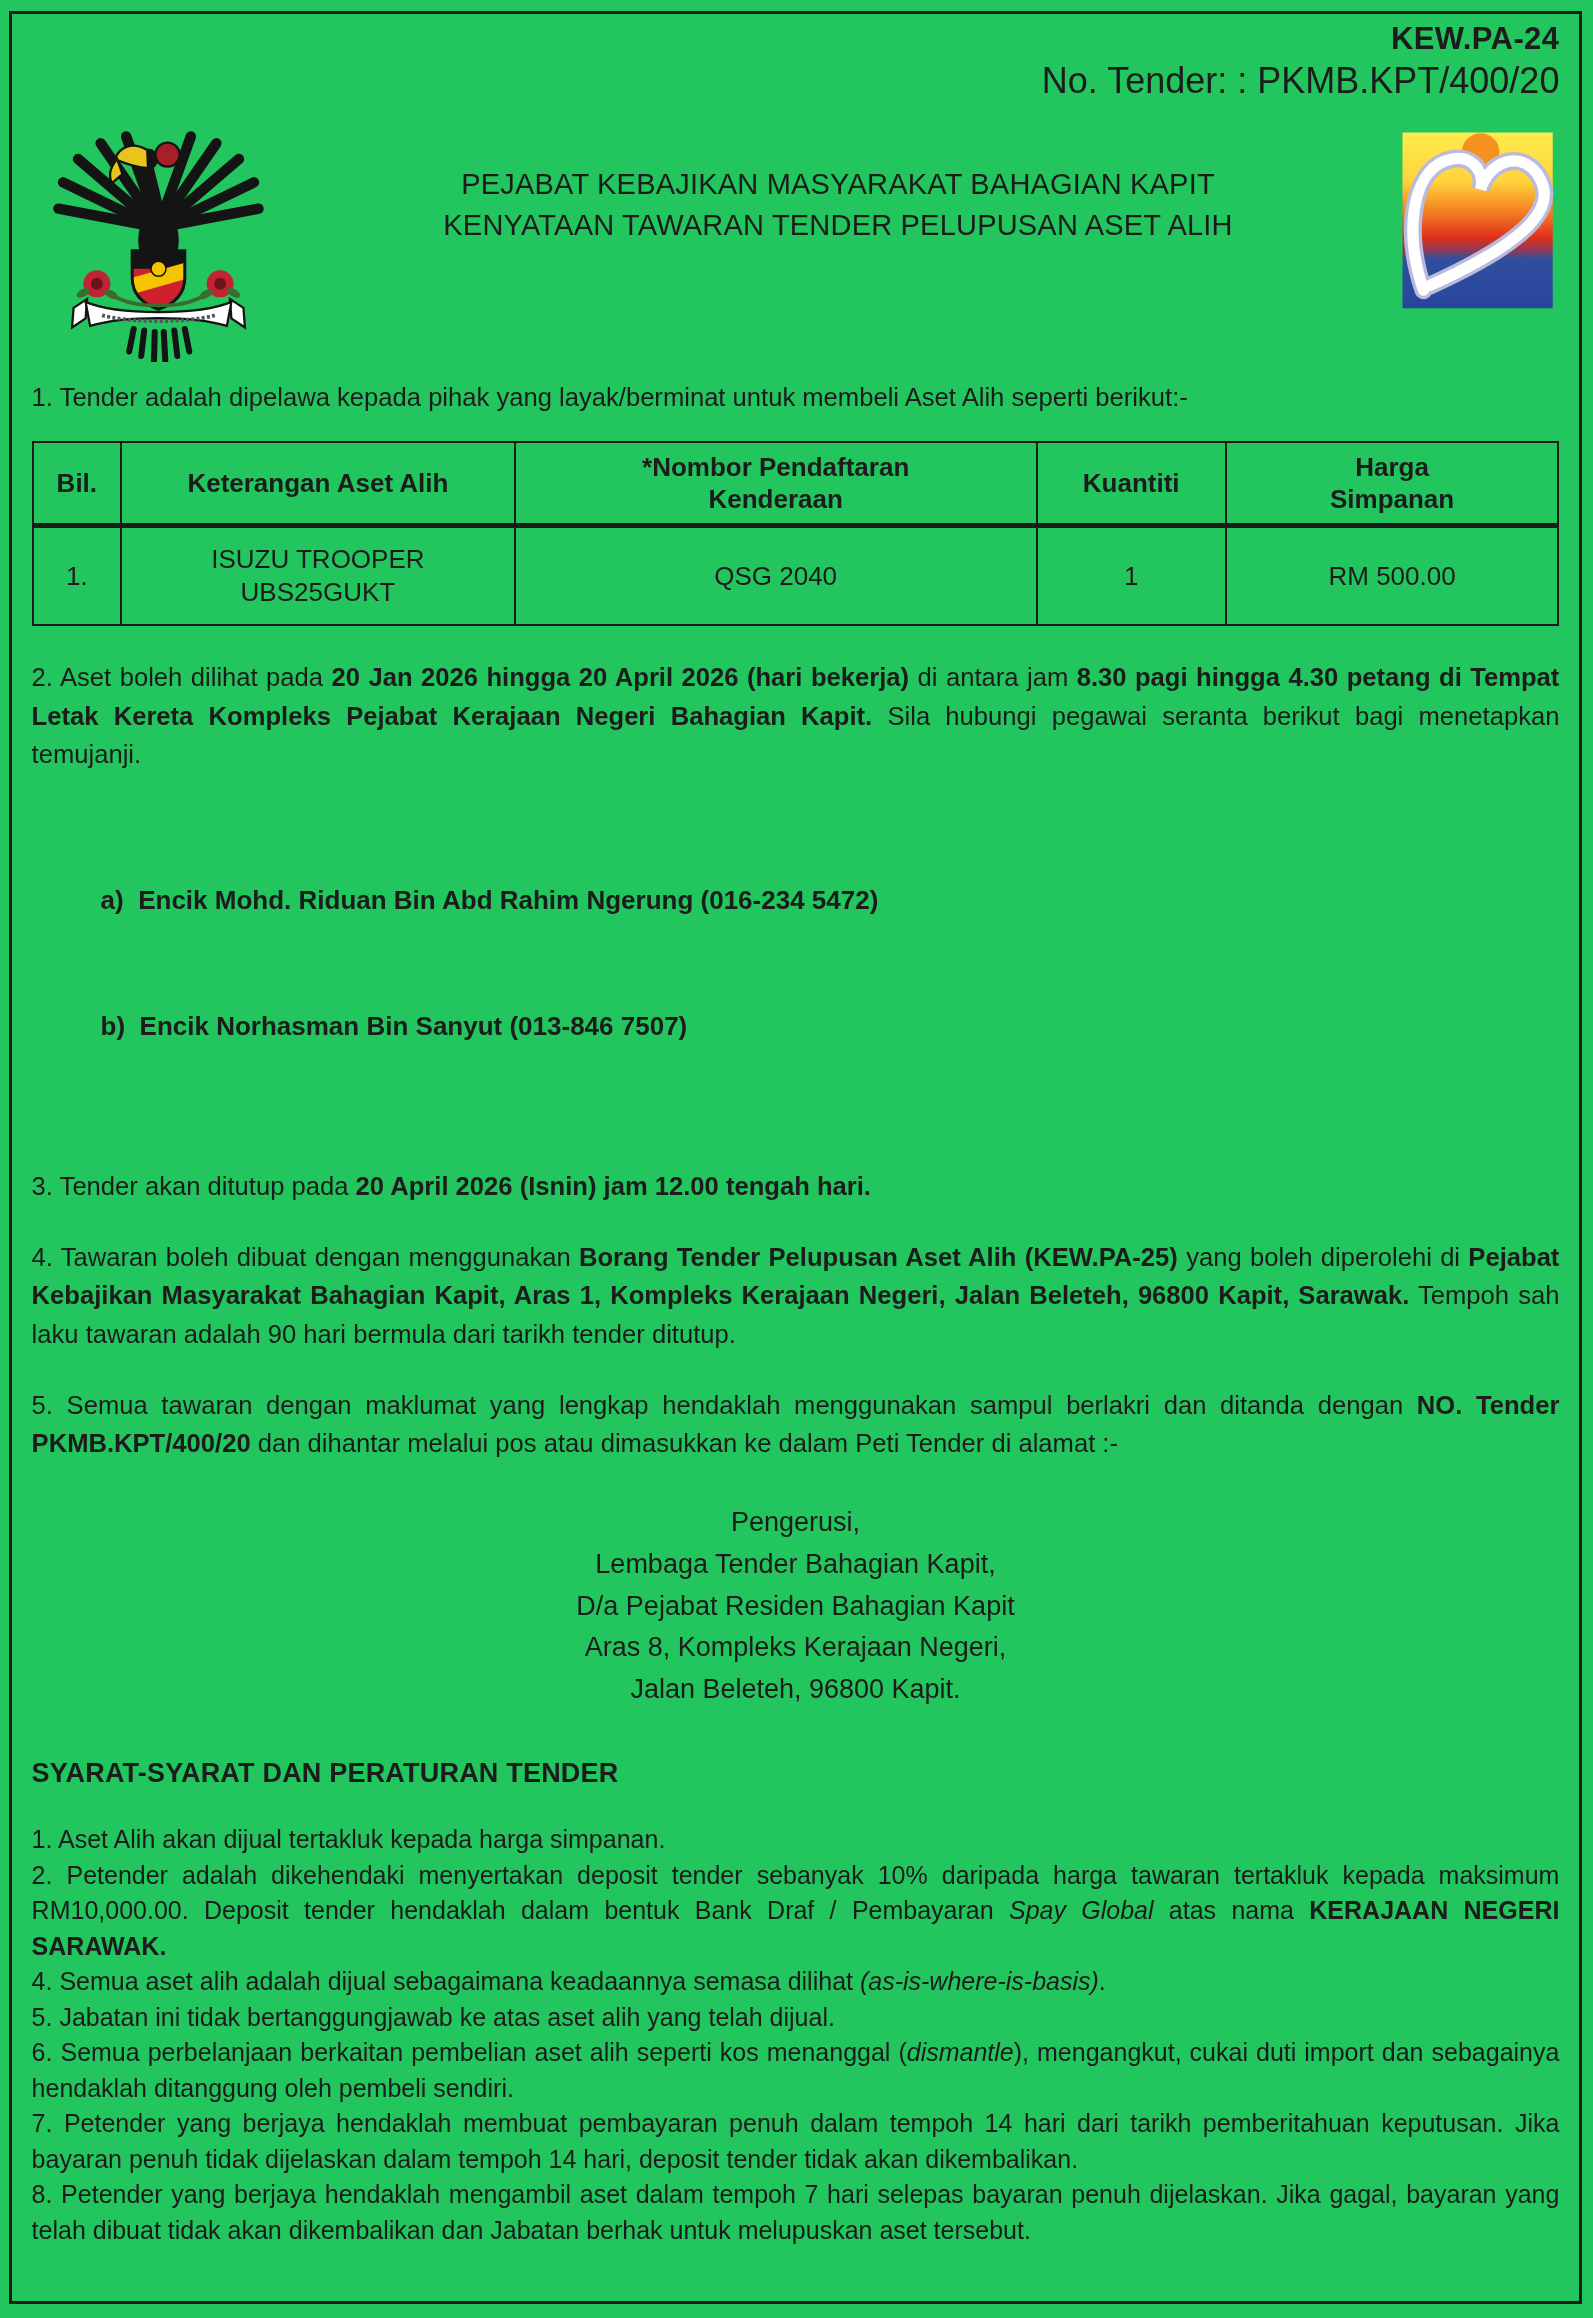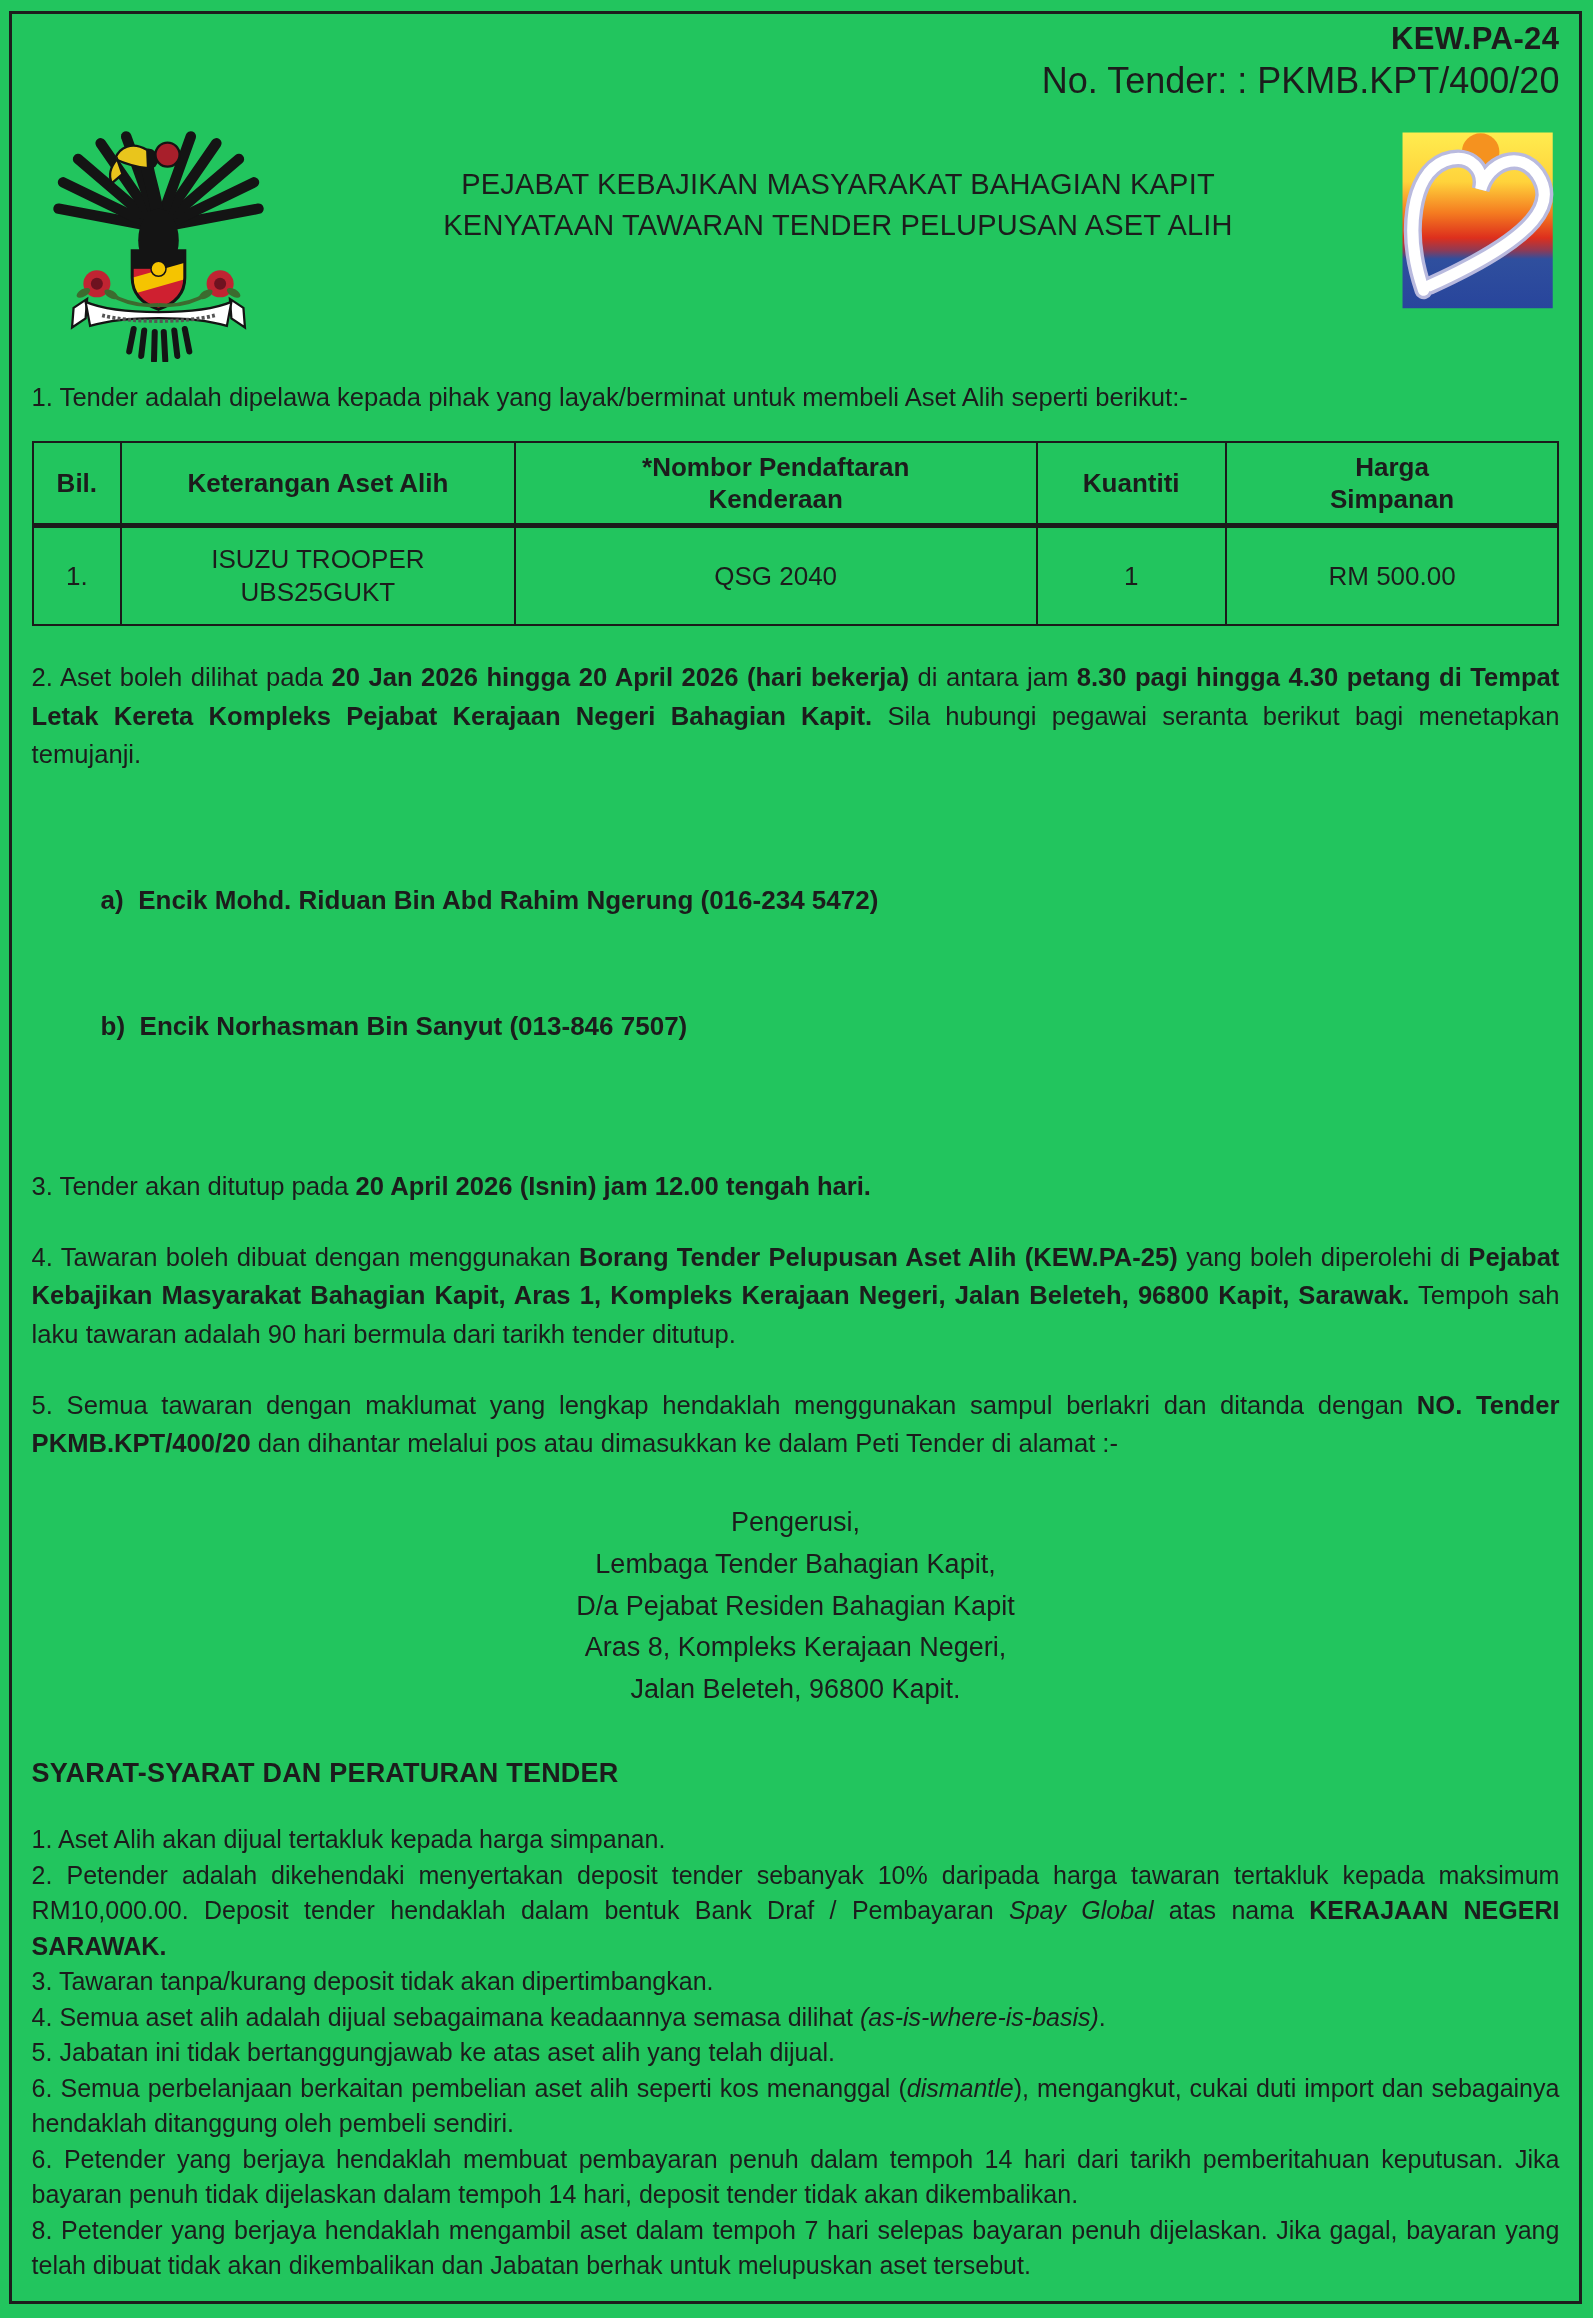--- a/index.html
+++ b/index.html
@@ -198,23 +198,22 @@
       <div>D/a Pejabat Residen Bahagian Kapit</div>
       <div>Aras 8, Kompleks Kerajaan Negeri,</div>
       <div>Jalan Beleteh, 96800 Kapit.</div>
     </div>
 
     <div class="syarat-heading">SYARAT-SYARAT DAN PERATURAN TENDER</div>
 
     <div class="conditions">
       <div class="para"><span>1. Aset Alih akan dijual tertakluk kepada harga simpanan.</span></div>
       <div class="para"><span>2. Petender adalah dikehendaki menyertakan deposit tender sebanyak 10% daripada harga tawaran tertakluk kepada maksimum RM10,000.00. Deposit tender hendaklah dalam bentuk  Bank Draf / Pembayaran </span><span class="i">Spay Global</span><span> atas nama </span><span class="b">KERAJAAN NEGERI SARAWAK.</span></div>
-      <div class="para"><span>3. Tawaran tanpa/kurang deposit tidak akan dipertimbangkan.</span></div>
       <div class="para"><span>4. Semua aset alih adalah dijual sebagaimana keadaannya semasa dilihat </span><span class="i">(as-is-where-is-basis)</span><span>.</span></div>
       <div class="para"><span>5. Jabatan ini tidak bertanggungjawab ke atas aset alih yang telah dijual.</span></div>
       <div class="para"><span>6. Semua perbelanjaan berkaitan pembelian aset alih seperti kos menanggal (</span><span class="i">dismantle</span><span>), mengangkut, cukai duti import dan sebagainya hendaklah ditanggung oleh pembeli sendiri.</span></div>
-      <div class="para"><span>6. Petender yang berjaya hendaklah membuat pembayaran penuh dalam tempoh 14 hari dari tarikh pemberitahuan keputusan. Jika bayaran penuh tidak dijelaskan dalam tempoh 14 hari, deposit tender tidak akan dikembalikan.</span></div>
+      <div class="para"><span>7. Petender yang berjaya hendaklah membuat pembayaran penuh dalam tempoh 14 hari dari tarikh pemberitahuan keputusan. Jika bayaran penuh tidak dijelaskan dalam tempoh 14 hari, deposit tender tidak akan dikembalikan.</span></div>
       <div class="para"><span>8. Petender yang berjaya hendaklah mengambil aset dalam tempoh 7 hari selepas bayaran penuh dijelaskan. Jika gagal, bayaran yang telah dibuat tidak akan dikembalikan dan Jabatan berhak untuk melupuskan aset tersebut.</span></div>
     </div>
 
   </div>
 </div>
 
 
 </body></html>

